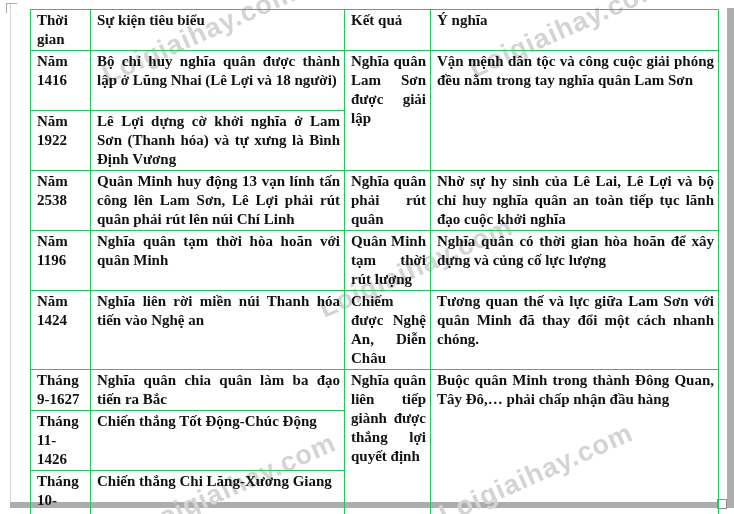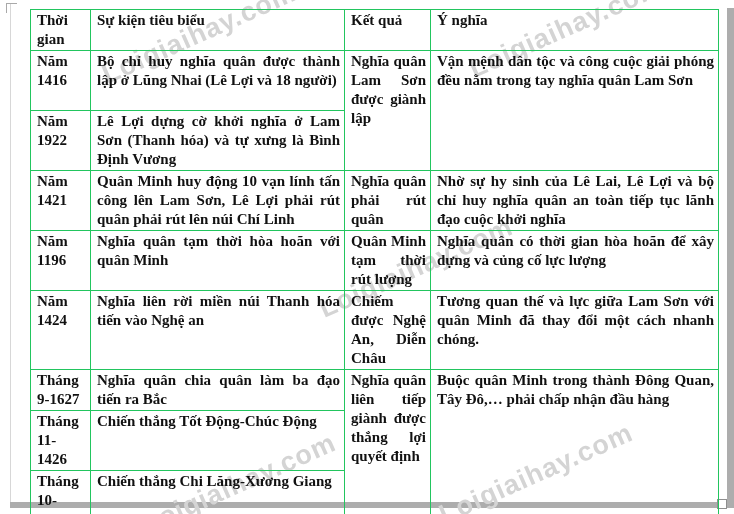--- a/index.html
+++ b/index.html
@@ -102,32 +102,32 @@
       <tr class="h-row" style="height:38px">
         <th class="c-time">Thời gian</th>
         <th class="c-event">Sự kiện tiêu biểu</th>
         <th class="c-result">Kết quả</th>
         <th class="c-meaning">Ý nghĩa</th>
       </tr>
 
       <tr style="height:60px">
         <td class="c-time">Năm 1416</td>
         <td class="c-event">Bộ chỉ huy nghĩa quân được thành lập ở Lũng Nhai (Lê Lợi và 18 người)</td>
-        <td class="c-result" rowspan="2">Nghĩa quân Lam Sơn được giành lập</td>
+        <td class="c-result" rowspan="2">Nghĩa quân Lam Sơn được giải lập</td>
         <td class="c-meaning" rowspan="2">Vận mệnh dân tộc và công cuộc giải phóng đều nằm trong tay nghĩa quân Lam Sơn</td>
       </tr>
 
       <tr style="height:54px">
         <td class="c-time">Năm 1922</td>
         <td class="c-event">Lê Lợi dựng cờ khởi nghĩa ở Lam Sơn (Thanh hóa) và tự xưng là Bình Định Vương</td>
       </tr>
 
       <tr style="height:55px">
-        <td class="c-time">Năm 1421</td>
-        <td class="c-event">Quân Minh huy động 10 vạn lính tấn công lên Lam Sơn, Lê Lợi phải rút quân phải rút lên núi Chí Linh</td>
+        <td class="c-time">Năm 2538</td>
+        <td class="c-event">Quân Minh huy động 13 vạn lính tấn công lên Lam Sơn, Lê Lợi phải rút quân phải rút lên núi Chí Linh</td>
         <td class="c-result">Nghĩa quân phải rút quân</td>
         <td class="c-meaning">Nhờ sự hy sinh của Lê Lai, Lê Lợi và bộ chỉ huy nghĩa quân an toàn tiếp tục lãnh đạo cuộc khởi nghĩa</td>
       </tr>
 
       <tr style="height:56px">
         <td class="c-time">Năm 1196</td>
         <td class="c-event">Nghĩa quân tạm thời hòa hoãn với quân Minh</td>
         <td class="c-result">Quân Minh tạm thời rút lượng</td>
         <td class="c-meaning">Nghĩa quân có thời gian hòa hoãn để xây dựng và củng cố lực lượng</td>
       </tr>

